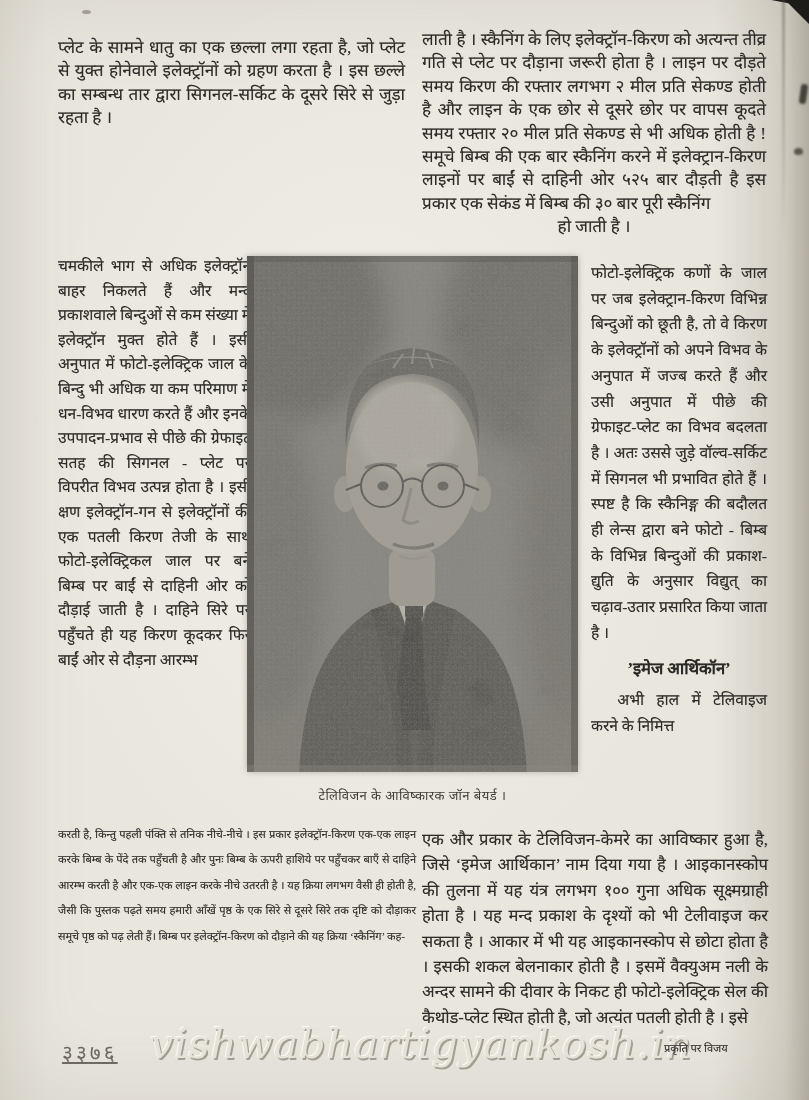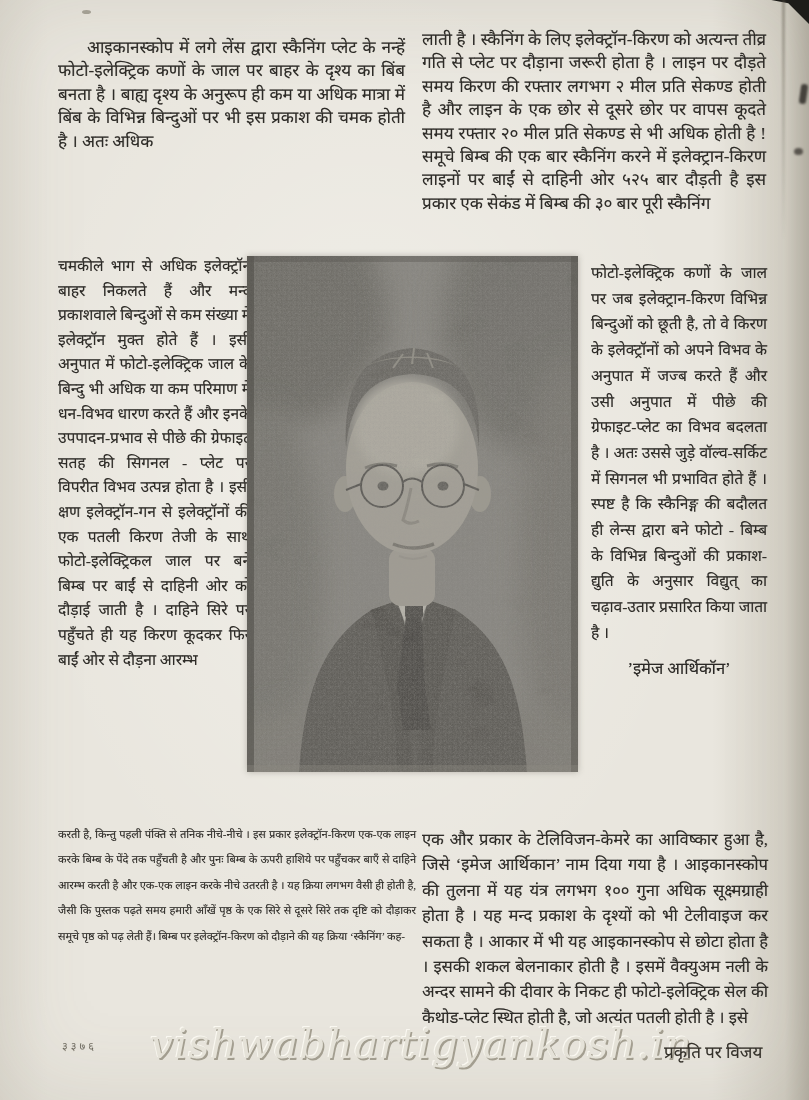--- a/index.html
+++ b/index.html
@@ -20,46 +20,46 @@
   .indent{text-indent:1.7em;}
   .centered{text-align:center;}
   .top-left {left:58px; top:36px; width:347px; font-size:17px; line-height:23.4px;}
   .top-right{left:422px;top:28px; width:344px; font-size:17px; line-height:23.4px;}
   .mid-left {left:58px; top:254px; width:193px; font-size:15.5px; line-height:24.6px;}
   .mid-right{left:591px;top:260px; width:176px; font-size:15.5px; line-height:25.7px;}
   .bot-left {left:58px; top:822px; width:358px; font-size:11px; line-height:25.4px;}
   .bot-right{left:422px;top:827px; width:346px; font-size:16.5px; line-height:25.4px;font-family:Liberation Serif, serif;}
   .subhead{
     margin:10px 0 6px 0; text-align:center;
-    font-size:16.5px; font-weight:normal; color:#2b2926;
+    font-size:16.5px; font-weight:bold; color:#2b2926;
     text-shadow:0.3px 0.3px 0 rgba(45,43,39,0.35);
   }
   .photo{
     position:absolute; left:247px; top:256px; width:331px; height:516px; margin:0;
     box-shadow:0 0 6px rgba(80,76,66,0.35);
   }
   .photo svg{display:block;}
   .caption{
     position:absolute; left:247px; top:786px; width:331px;
     text-align:center; font-size:13px; letter-spacing:0.5px; color:#403d36;
   }
   .pagenum{
     position:absolute; left:62px; top:1038px;
-    font-size:11px; letter-spacing:3px; color:#6e6a5f;
+    font-size:21px; letter-spacing:3px; color:#6e6a5f;text-decoration:underline;
   }
   .watermark{
     position:absolute; left:150px; top:1020px; width:520px;
     font-family:"DejaVu Serif","Liberation Serif",serif;
     font-style:italic; font-size:41px; letter-spacing:1px; text-align:center;
     color:#e5e2d8;
     text-shadow:1.6px 1.6px 0 #a39e90, -1px -1px 0 #faf8f1;
   }
   .running-title{
     position:absolute; left:664px; top:1040px;
-    font-size:17px; color:#34312a;
+    font-size:11px; color:#34312a;
     text-shadow:0.3px 0.3px 0 rgba(45,43,39,0.30);
   }
   
   .corner-wedge{
     position:absolute; right:0; top:0; width:46px; height:24px;
     background:#1d1c19;
     clip-path:polygon(18% 0, 100% 0, 100% 100%, 55% 14%);
     filter:blur(0.6px);
   }
   .edge-mark-1{
@@ -79,25 +79,26 @@
     position:absolute; left:82px; top:10px; width:9px; height:4px;
     background:#a39f93; border-radius:50%; filter:blur(0.5px);
   }
 </style>
 </head>
 <body>
 
 <div class="page">
 
   <div class="col top-left">
-    <p class="para indent">आइकानस्कोप में लगे लेंस द्वारा स्कैनिंग प्लेट के नन्हें फोटो-इलेक्ट्रिक कणों के जाल पर बाहर के दृश्य का बिंब बनता है । बाह्य दृश्य के अनुरूप ही कम या अधिक मात्रा में बिंब के विभिन्न बिन्दुओं पर भी इस प्रकाश की चमक होती है । अतः अधिक</p>
+    <p class="para">प्लेट के सामने धातु का एक छल्ला लगा रहता है, जो प्लेट से युक्त होनेवाले इलेक्ट्रॉनों को ग्रहण करता है । इस छल्ले का सम्बन्ध तार द्वारा सिगनल-सर्किट के दूसरे सिरे से जुड़ा रहता है ।</p>
   </div>
 
   <div class="col top-right">
     <p class="para">लाती है । स्कैनिंग के लिए इलेक्ट्रॉन-किरण को अत्यन्त तीव्र गति से प्लेट पर दौड़ाना जरूरी होता है । लाइन पर दौड़ते समय किरण की रफ्तार लगभग २ मील प्रति सेकण्ड होती है और लाइन के एक छोर से दूसरे छोर पर वापस कूदते समय रफ्तार २० मील प्रति सेकण्ड से भी अधिक होती है ! समूचे बिम्ब की एक बार स्कैनिंग करने में इलेक्ट्रान-किरण लाइनों पर बाईं से दाहिनी ओर ५२५ बार दौड़ती है इस प्रकार एक सेकंड में बिम्ब की ३० बार पूरी स्कैनिंग</p>
+    <p class="para centered">हो जाती है ।</p>
   </div>
 
   <div class="col mid-left">
     <p class="para">चमकीले भाग से अधिक इलेक्ट्रॉन बाहर निकलते हैं और मन्द प्रकाशवाले बिन्दुओं से कम संख्या में इलेक्ट्रॉन मुक्त होते हैं । इसी अनुपात में फोटो-इलेक्ट्रिक जाल के बिन्दु भी अधिक या कम परिमाण में धन-विभव धारण करते हैं और इनके उपपादन-प्रभाव से पीछे की ग्रेफाइट सतह की सिगनल - प्लेट पर विपरीत विभव उत्पन्न होता है । इसी क्षण इलेक्ट्रॉन-गन से इलेक्ट्रॉनों की एक पतली किरण तेजी के साथ फोटो-इलेक्ट्रिकल जाल पर बने बिम्ब पर बाईं से दाहिनी ओर को दौड़ाई जाती है । दाहिने सिरे पर पहुँचते ही यह किरण कूदकर फिर बाईं ओर से दौड़ना आरम्भ</p>
   </div>
 
   <figure class="photo">
     <svg width="331" height="516" viewBox="0 0 331 516" xmlns="http://www.w3.org/2000/svg">
       <defs>
         <filter id="soft" x="-60%" y="-60%" width="220%" height="220%">
@@ -159,24 +160,26 @@
       <rect x="0" y="0" width="331" height="516" filter="url(#blotch)" opacity="0.30"></rect>
       <rect x="0" y="0" width="331" height="516" filter="url(#grain)" opacity="0.45"></rect>
 
       <rect x="0" y="0" width="7" height="516" fill="#4d4b46" opacity="0.55"></rect>
       <rect x="324" y="0" width="7" height="516" fill="#514f4a" opacity="0.45"></rect>
       <rect x="0" y="0" width="331" height="6" fill="#5a5853" opacity="0.40"></rect>
       <rect x="0" y="509" width="331" height="7" fill="#8d8a81" opacity="0.35"></rect>
     </svg>
   </figure>
 
+  <div class="caption">टेलिविजन के आविष्कारक जॉन बेयर्ड ।</div>
 
   <div class="col mid-right">
     <p class="para">फोटो-इलेक्ट्रिक कणों के जाल पर जब इलेक्ट्रान-किरण विभिन्न बिन्दुओं को छूती है, तो वे किरण के इलेक्ट्रॉनों को अपने विभव के अनुपात में जज्ब करते हैं और उसी अनुपात में पीछे की ग्रेफाइट-प्लेट का विभव बदलता है । अतः उससे जुड़े वॉल्व-सर्किट में सिगनल भी प्रभावित होते हैं । स्पष्ट है कि स्कैनिङ्ग की बदौलत ही लेन्स द्वारा बने फोटो - बिम्ब के विभिन्न बिन्दुओं की प्रकाश-द्युति के अनुसार विद्युत् का चढ़ाव-उतार प्रसारित किया जाता है ।</p>
     <h3 class="subhead">’इमेज आर्थिकॉन’</h3>
+    <p class="para indent">अभी हाल में टेलिवाइज करने के निमित्त</p>
   </div>
 
   <div class="col bot-left">
     <p class="para">करती है, किन्तु पहली पंक्ति से तनिक नीचे-नीचे । इस प्रकार इलेक्ट्रॉन-किरण एक-एक लाइन करके बिम्ब के पेंदे तक पहुँचती है और पुनः बिम्ब के ऊपरी हाशिये पर पहुँचकर बाएँ से दाहिने आरम्भ करती है और एक-एक लाइन करके नीचे उतरती है । यह क्रिया लगभग वैसी ही होती है, जैसी कि पुस्तक पढ़ते समय हमारी आँखें पृष्ठ के एक सिरे से दूसरे सिरे तक दृष्टि को दौड़ाकर समूचे पृष्ठ को पढ़ लेती हैं। बिम्ब पर इलेक्ट्रॉन-किरण को दौड़ाने की यह क्रिया ‘स्कैनिंग’ कह-</p>
   </div>
 
   <div class="col bot-right">
     <p class="para">एक और प्रकार के टेलिविजन-केमरे का आविष्कार हुआ है, जिसे ‘इमेज आर्थिकान’ नाम दिया गया है । आइकानस्कोप की तुलना में यह यंत्र लगभग १०० गुना अधिक सूक्ष्मग्राही होता है । यह मन्द प्रकाश के दृश्यों को भी टेलीवाइज कर सकता है । आकार में भी यह आइकानस्कोप से छोटा होता है । इसकी शकल बेलनाकार होती है । इसमें वैक्युअम नली के अन्दर सामने की दीवार के निकट ही फोटो-इलेक्ट्रिक सेल की कैथोड-प्लेट स्थित होती है, जो अत्यंत पतली होती है । इसे</p>
   </div>
 

